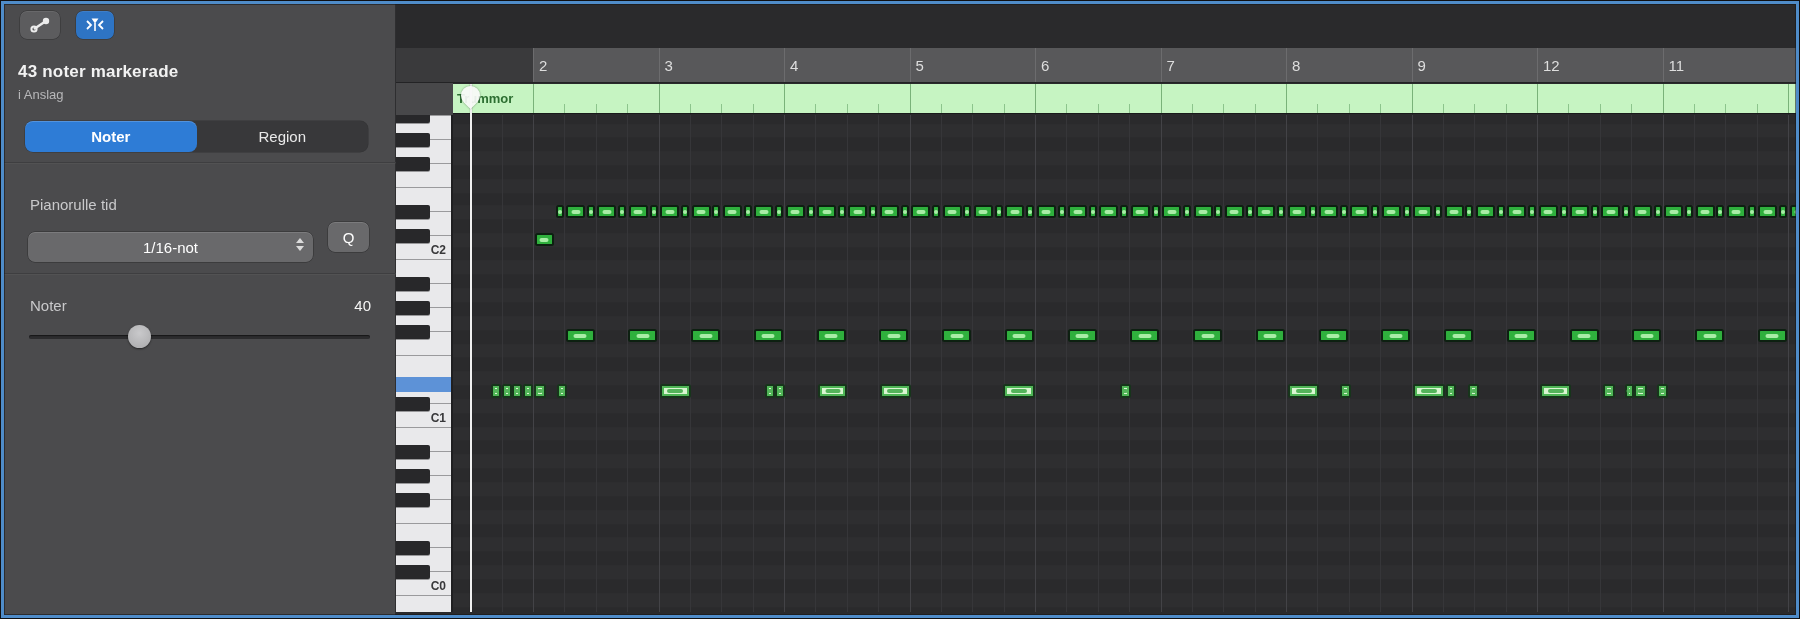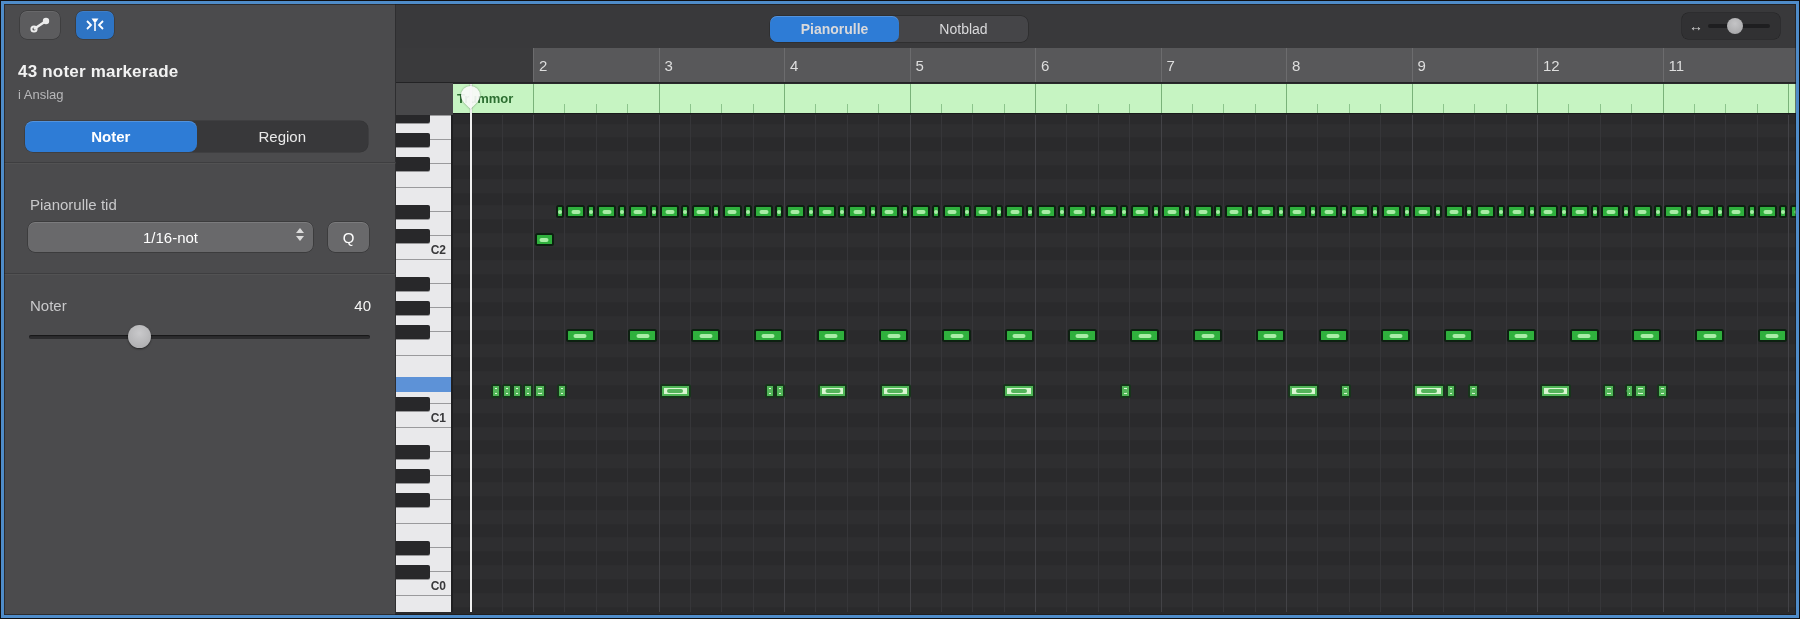--- a/index.html
+++ b/index.html
@@ -19,21 +19,21 @@
     display:flex;align-items:center;justify-content:center;}
   .tool-btn.blue{background:#2e74c4;}
   #panel-title{position:absolute;left:18px;top:62px;font-size:17px;font-weight:700;color:#f2f2f2;letter-spacing:.2px;}
   #panel-sub{position:absolute;left:18px;top:87px;font-size:13px;color:#b7b7b9;}
   .seg{position:absolute;left:25px;top:121px;width:343px;height:31px;border-radius:8px;background:#38383a;display:flex;
     box-shadow:0 0 0 .5px rgba(0,0,0,.3);}
   .seg-half{flex:1;display:flex;align-items:center;justify-content:center;font-size:15px;color:#e9e9e9;border-radius:8px;}
   .seg-half.on{background:#2e7cd6;color:#fff;font-weight:600;box-shadow:inset 0 1px 0 rgba(255,255,255,.18);}
   .divider{position:absolute;left:0;width:396px;height:1px;background:#3e3e40;box-shadow:0 1px 0 rgba(255,255,255,.04);}
   .fieldlabel{position:absolute;left:30px;font-size:15px;color:#c9c9cb;}
-  #quant-pop{position:absolute;left:28px;top:222px;width:285px;height:30px;border-radius:7px;background:#69696b;
+  #quant-pop{position:absolute;left:28px;top:232px;width:285px;height:30px;border-radius:7px;background:#69696b;
     box-shadow:0 0 0 .5px rgba(0,0,0,.4), inset 0 1px 0 rgba(255,255,255,.12);
     display:flex;align-items:center;justify-content:center;font-size:15px;color:#ffffff;}
   #quant-pop .chevs{position:absolute;right:9px;top:6px;display:flex;flex-direction:column;align-items:center;gap:3px;}
   .chev-up{width:0;height:0;border-left:4px solid transparent;border-right:4px solid transparent;border-bottom:5px solid #dcdcdc;}
   .chev-dn{width:0;height:0;border-left:4px solid transparent;border-right:4px solid transparent;border-top:5px solid #dcdcdc;}
   #q-btn{position:absolute;left:328px;top:222px;width:41px;height:30px;border-radius:7px;background:#69696b;
     box-shadow:0 0 0 .5px rgba(0,0,0,.4), inset 0 1px 0 rgba(255,255,255,.12);
     display:flex;align-items:center;justify-content:center;font-size:15px;color:#fff;}
   #vel-value{position:absolute;right:24px;top:297px;font-size:15px;color:#f4f4f4;}
   #vel-track{position:absolute;left:29px;top:335px;width:341px;height:4px;border-radius:2px;background:#2c2c2e;box-shadow:inset 0 1px 1px rgba(0,0,0,.5);}
@@ -81,31 +81,20 @@
   
   #playhead{position:absolute;left:470px;top:84px;width:2px;height:528px;background:#f0f0f0;z-index:10;box-shadow:0 0 1px rgba(0,0,0,.6);}
   #ph-handle{position:absolute;left:-9px;top:2px;width:19px;height:19px;background:rgba(248,248,248,.92);
     border-radius:50% 50% 0 50%;transform:rotate(45deg);box-shadow:0 0 2px rgba(0,0,0,.45);}
 </style>
 </head>
 <body>
 
 <div id="stage">
 
-  <div id="topbar">
-    <div id="view-seg">
-      <div class="seg-half on">Pianorulle</div>
-      <div class="seg-half">Notblad</div>
-    </div>
-    <div id="zoomer">
-      <span class="arrows">↔</span>
-      <div class="ztrack"></div>
-      <div class="zhandle"></div>
-    </div>
-  </div>
 
   <div id="panel">
     <div class="tool-btn" style="left:20px;top:11px;">
       <svg width="30" height="22" viewBox="0 0 30 22">
         <line x1="9" y1="15" x2="21" y2="7" stroke="#ececec" stroke-width="2.4"></line>
         <circle cx="9" cy="15" r="2.6" fill="none" stroke="#ececec" stroke-width="2"></circle>
         <circle cx="21" cy="7" r="3.2" fill="#ececec"></circle>
       </svg>
     </div>
     <div class="tool-btn blue" style="left:76px;top:11px;width:38px;">

